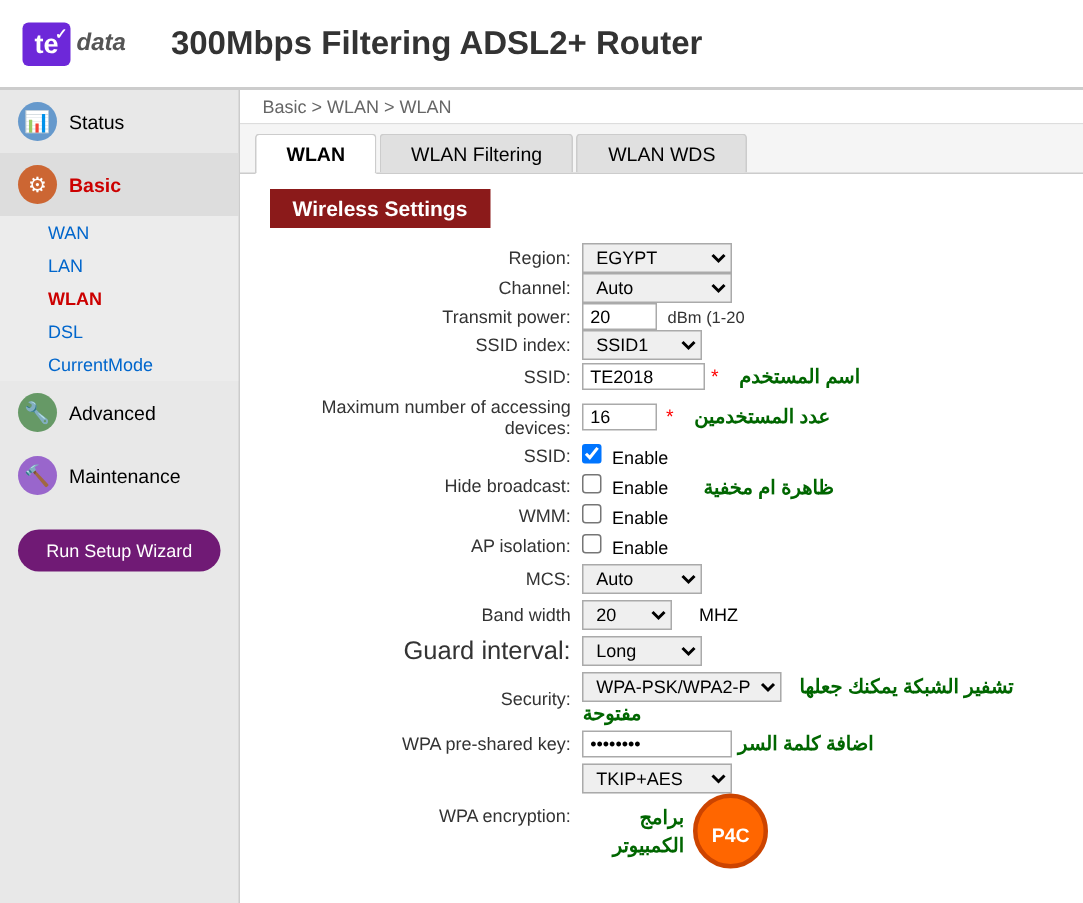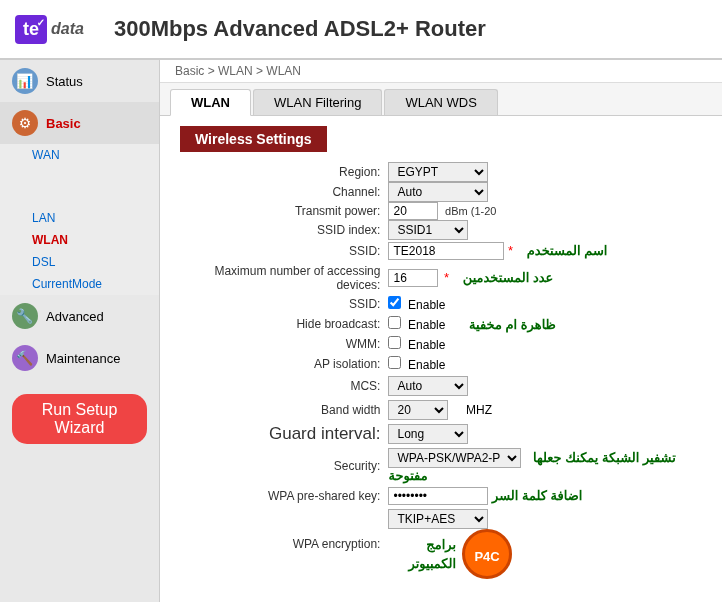--- a/index.html
+++ b/index.html
@@ -9,57 +9,57 @@
 <body>
 
 <div style="background:white; display:flex; align-items:center; padding:8px 15px; border-bottom:2px solid #ccc; height:60px;">
   <div style="display:flex; align-items:center; gap:4px;">
     <div style="background:#6d28d9; color:white; font-weight:bold; font-size:18px; padding:4px 8px; border-radius:4px; position:relative;">
       <span>te</span>
       <span style="font-size:10px; position:absolute; top:2px; right:2px; color:white;">✓</span>
     </div>
     <span style="font-size:16px; font-weight:bold; color:#555; font-style:italic;">data</span>
   </div>
-  <h1 style="font-size:22px; font-weight:bold; color:#333; margin-left:30px;">300Mbps Advanced ADSL2+ Router</h1>
+  <h1 style="font-size:22px; font-weight:bold; color:#333; margin-left:30px;">300Mbps Filtering ADSL2+ Router</h1>
 </div>
 
 <div style="display:flex; height:542px;">
 
   <div style="width:160px; background:#e8e8e8; border-right:1px solid #ccc; flex-shrink:0; overflow-y:auto;">
 
     <div style="padding:8px 12px; cursor:pointer; display:flex; align-items:center; gap:8px;">
       <div style="width:26px; height:26px; border-radius:50%; background:#6699cc; display:flex; align-items:center; justify-content:center; font-size:14px; color:white;">📊</div>
       <span>Status</span>
     </div>
 
     <div style="padding:8px 12px; cursor:pointer; display:flex; align-items:center; gap:8px; background:#ddd;">
       <div style="width:26px; height:26px; border-radius:50%; background:#cc6633; display:flex; align-items:center; justify-content:center; font-size:14px; color:white;">⚙</div>
       <span style="color:#cc0000; font-weight:bold;">Basic</span>
     </div>
 
     <div style="padding-left:20px; background:#ececec;">
       <div style="padding:4px 12px; color:#0066cc; cursor:pointer; font-size:12px;">WAN</div>
-      <div style="padding:4px 12px; color:#0066cc; cursor:pointer; font-size:12px;margin-top:41px;">LAN</div>
+      <div style="padding:4px 12px; color:#0066cc; cursor:pointer; font-size:12px;">LAN</div>
       <div style="padding:4px 12px; color:#cc0000; cursor:pointer; font-size:12px; font-weight:bold;">WLAN</div>
       <div style="padding:4px 12px; color:#0066cc; cursor:pointer; font-size:12px;">DSL</div>
       <div style="padding:4px 12px; color:#0066cc; cursor:pointer; font-size:12px;">CurrentMode</div>
     </div>
 
     <div style="padding:8px 12px; cursor:pointer; display:flex; align-items:center; gap:8px;">
       <div style="width:26px; height:26px; border-radius:50%; background:#669966; display:flex; align-items:center; justify-content:center; font-size:14px; color:white;">🔧</div>
       <span>Advanced</span>
     </div>
 
     <div style="padding:8px 12px; cursor:pointer; display:flex; align-items:center; gap:8px;">
       <div style="width:26px; height:26px; border-radius:50%; background:#9966cc; display:flex; align-items:center; justify-content:center; font-size:14px; color:white;">🔨</div>
       <span>Maintenance</span>
     </div>
 
     <div style="margin-top: 15px; text-align:center;">
-      <button style="background:#ef4444; color:white; border:none; border-radius:15px; padding:7px 12px; font-size:16px; cursor:pointer; width:135px;">Run Setup Wizard</button>
+      <button style="background:#701a75; color:white; border:none; border-radius:15px; padding:7px 12px; font-size:12px; cursor:pointer; width:135px;">Run Setup Wizard</button>
     </div>
   </div>
 
   <div style="flex:1; background:white; overflow-y:auto;">
 
     <div style="padding:4px 15px; font-size:12px; color:#666; border-bottom:1px solid #ddd;">
       <span>Basic &gt; WLAN &gt; WLAN</span>
     </div>
 
     <div style="display:flex; padding:6px 10px 0; background:#f5f5f5; border-bottom:1px solid #ccc; gap:2px;">
@@ -100,21 +100,21 @@
           <td style="text-align:right; padding-right:8px; color:#333; font-size:12px; padding:2px 8px 2px 0;">SSID index:</td>
           <td>
             <select style="padding:1px 4px; border:1px solid #aaa; font-size:12px; min-width:80px;">
               <option value="SSID1">SSID1</option>
             </select>
           </td>
         </tr>
         <tr>
           <td style="text-align:right; padding-right:8px; color:#333; font-size:12px; padding:2px 8px 2px 0;">SSID:</td>
           <td style="display: table-cell; align-items: center; gap: 4px; padding: 2px 0px; vertical-align: middle;">
-            <input type="text" style="padding: 1px 4px; border: 1px solid rgb(170, 170, 170); font-size: 12px; width: 116px;" value="TE2018">
+            <input type="text" style="padding: 1px 4px; border: 1px solid rgb(170, 170, 170); font-size: 12px; width: 82px;" value="TE2018">
             <span style="color:red;">*</span>
             <span style="color:#006600; font-size:13px; font-weight:bold; margin-left:10px;">اسم المستخدم</span>
           </td>
         </tr>
         <tr>
           <td style="text-align:right; padding-right:8px; color:#333; font-size:12px; padding:2px 8px 2px 0;">Maximum number of accessing devices:</td>
           <td style="padding:2px 0;">
             <input type="text" style="padding: 1px 4px; border: 1px solid rgb(170, 170, 170); font-size: 12px; width: 50px;" value="16">
             <span style="color:red; margin-left:2px;">*</span>
             <span style="color:#006600; font-size:13px; font-weight:bold; margin-left:10px;">عدد المستخدمين</span>

